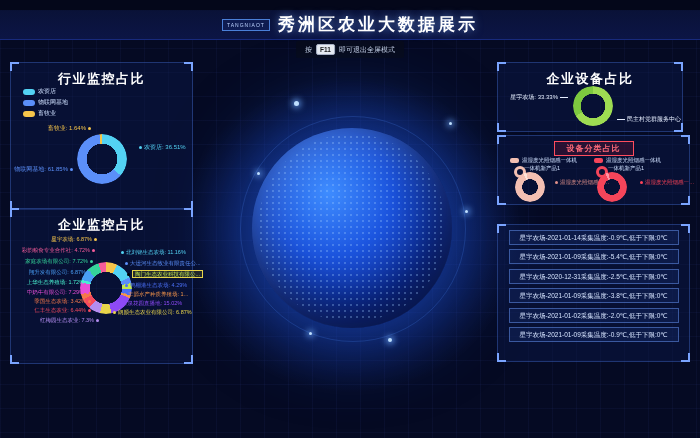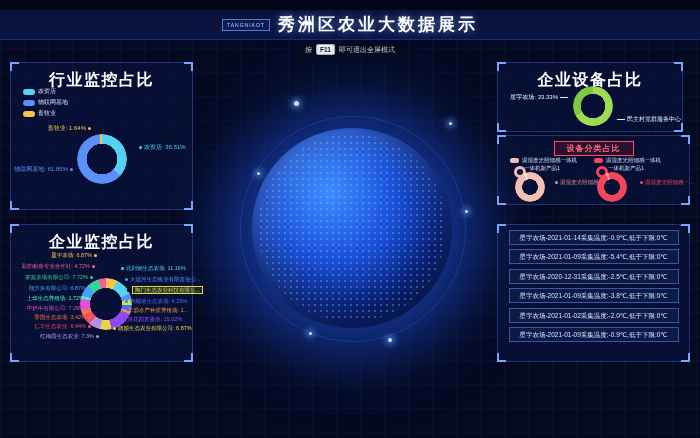--- a/index.html
+++ b/index.html
@@ -33,21 +33,21 @@
   .globe-ring{position:absolute;left:240px;top:116px;width:224px;height:224px;border-radius:50%;
     border:1px solid rgba(90,150,255,.22);}
   .gdot{position:absolute;border-radius:50%;background:#bfe0ff;box-shadow:0 0 6px 2px rgba(110,170,255,.8);}
   
   .panel{position:absolute;background:rgba(13,27,77,.42);border:1px solid rgba(62,100,190,.45);box-sizing:border-box;}
   .corner{position:absolute;width:7px;height:7px;border:0 solid #7aa4ff;}
   .c-tl{left:-1px;top:-1px;border-left-width:2px;border-top-width:2px;}
   .c-tr{right:-1px;top:-1px;border-right-width:2px;border-top-width:2px;}
   .c-bl{left:-1px;bottom:-1px;border-left-width:2px;border-bottom-width:2px;}
   .c-br{right:-1px;bottom:-1px;border-right-width:2px;border-bottom-width:2px;}
-  .ptitle{margin:0;padding-top:7px;text-align:center;color:#fff;font-size:16px;font-weight:bold;letter-spacing:1.5px;}
+  .ptitle{margin:0;padding-top:7px;text-align:center;color:#fff;font-size:13px;font-weight:bold;letter-spacing:1.5px;}
   .ptitle-red{position:absolute;left:50%;top:5px;transform:translateX(-50%);border:1px solid #ff4d5e;
     color:#ff6b7a;background:rgba(120,20,45,.3);font-size:8px;font-weight:bold;letter-spacing:1px;
     padding:1px 12px;white-space:nowrap;}
   .lbl{position:absolute;font-size:5.5px;line-height:1.25;white-space:nowrap;}
   .lbl.r{text-align:right;}
   .lbl.f6{font-size:6px;}
   .dot-l::before,.dot-r::after{content:'';display:inline-block;width:3px;height:3px;border-radius:50%;
     background:currentColor;vertical-align:middle;margin:0 2px;}
   .dash-l::before{content:'';display:inline-block;width:8px;height:1px;background:currentColor;
     vertical-align:middle;margin-right:2px;}
@@ -110,21 +110,21 @@
     <div class="legend-item" style="left:12px;top:46px;">
       <span class="swatch" style="background: rgb(246, 197, 74);"></span>
       <span>畜牧业</span>
     </div>
     <div class="donut" style="left: 66px; top: 71px; width: 50px; height: 50px; background: conic-gradient(from -6deg, rgb(246, 197, 74) 0deg, rgb(246, 197, 74) 5.904deg, rgb(83, 210, 243) 5.904deg, rgb(83, 210, 243) 137.34deg, rgb(91, 143, 249) 137.34deg, rgb(91, 143, 249) 360deg);"></div>
     <div class="lbl f6 r dot-r" style="left: 20px; top: 62px; width: 62px; color: rgb(246, 197, 74);">畜牧业: 1.64%</div>
     <div class="lbl f6 dot-l" style="left: 126px; top: 81px; color: rgb(83, 210, 243);">农资店: 36.51%</div>
     <div class="lbl f6 r dot-r" style="left: 2px; top: 103px; width: 62px; color: rgb(91, 143, 249);">物联网基地: 61.85%</div>
   </div>
 
-  <div class="panel" style="left:10px;top:224px;width:183px;height:138px;">
+  <div class="panel" style="left:10px;top:208px;width:183px;height:156px;">
     <i class="corner c-tl"></i>
       <i class="corner c-tr"></i>
       <i class="corner c-bl"></i>
       <i class="corner c-br"></i>
     <div class="ptitle">企业监控占比</div>
     <div class="donut" style="left: 69px; top: 53px; width: 52px; height: 52px; background: conic-gradient(rgb(246, 197, 74) 0deg, rgb(246, 197, 74) 25.1879deg, rgb(83, 210, 243) 25.1879deg, rgb(83, 210, 243) 66.1045deg, rgb(91, 143, 249) 66.1045deg, rgb(91, 143, 249) 78.9368deg, rgb(195, 232, 77) 78.9368deg, rgb(195, 232, 77) 91.769deg, rgb(74, 111, 246) 91.769deg, rgb(74, 111, 246) 107.498deg, rgb(246, 149, 74) 107.498deg, rgb(246, 149, 74) 112.997deg, rgb(142, 74, 246) 112.997deg, rgb(142, 74, 246) 168.066deg, rgb(232, 212, 74) 168.066deg, rgb(232, 212, 74) 193.254deg, rgb(180, 141, 240) 193.254deg, rgb(180, 141, 240) 220.018deg, rgb(246, 74, 94) 220.018deg, rgb(246, 74, 94) 243.63deg, rgb(246, 120, 74) 243.63deg, rgb(246, 120, 74) 256.169deg, rgb(232, 79, 216) 256.169deg, rgb(232, 79, 216) 282.896deg, rgb(74, 240, 208) 282.896deg, rgb(74, 240, 208) 289.203deg, rgb(74, 159, 246) 289.203deg, rgb(74, 159, 246) 314.39deg, rgb(53, 212, 154) 314.39deg, rgb(53, 212, 154) 342.695deg, rgb(246, 92, 154) 342.695deg, rgb(246, 92, 154) 360deg);"></div>
     <div class="lbl r dot-r" style="left: 16px; top: 27px; width: 72px; color: rgb(246, 197, 74);">星宇农场: 6.87%</div>
     <div class="lbl r dot-r" style="left: 2px; top: 38px; width: 84px; color: rgb(246, 92, 154);">彩韵粮食专业合作社: 4.72%</div>
     <div class="lbl r dot-r" style="left: 4px; top: 49px; width: 80px; color: rgb(53, 212, 154);">家庭农场有限公司: 7.72%</div>
     <div class="lbl r dot-r" style="left: 8px; top: 60px; width: 74px; color: rgb(74, 159, 246);">翔升发有限公司: 6.87%</div>

